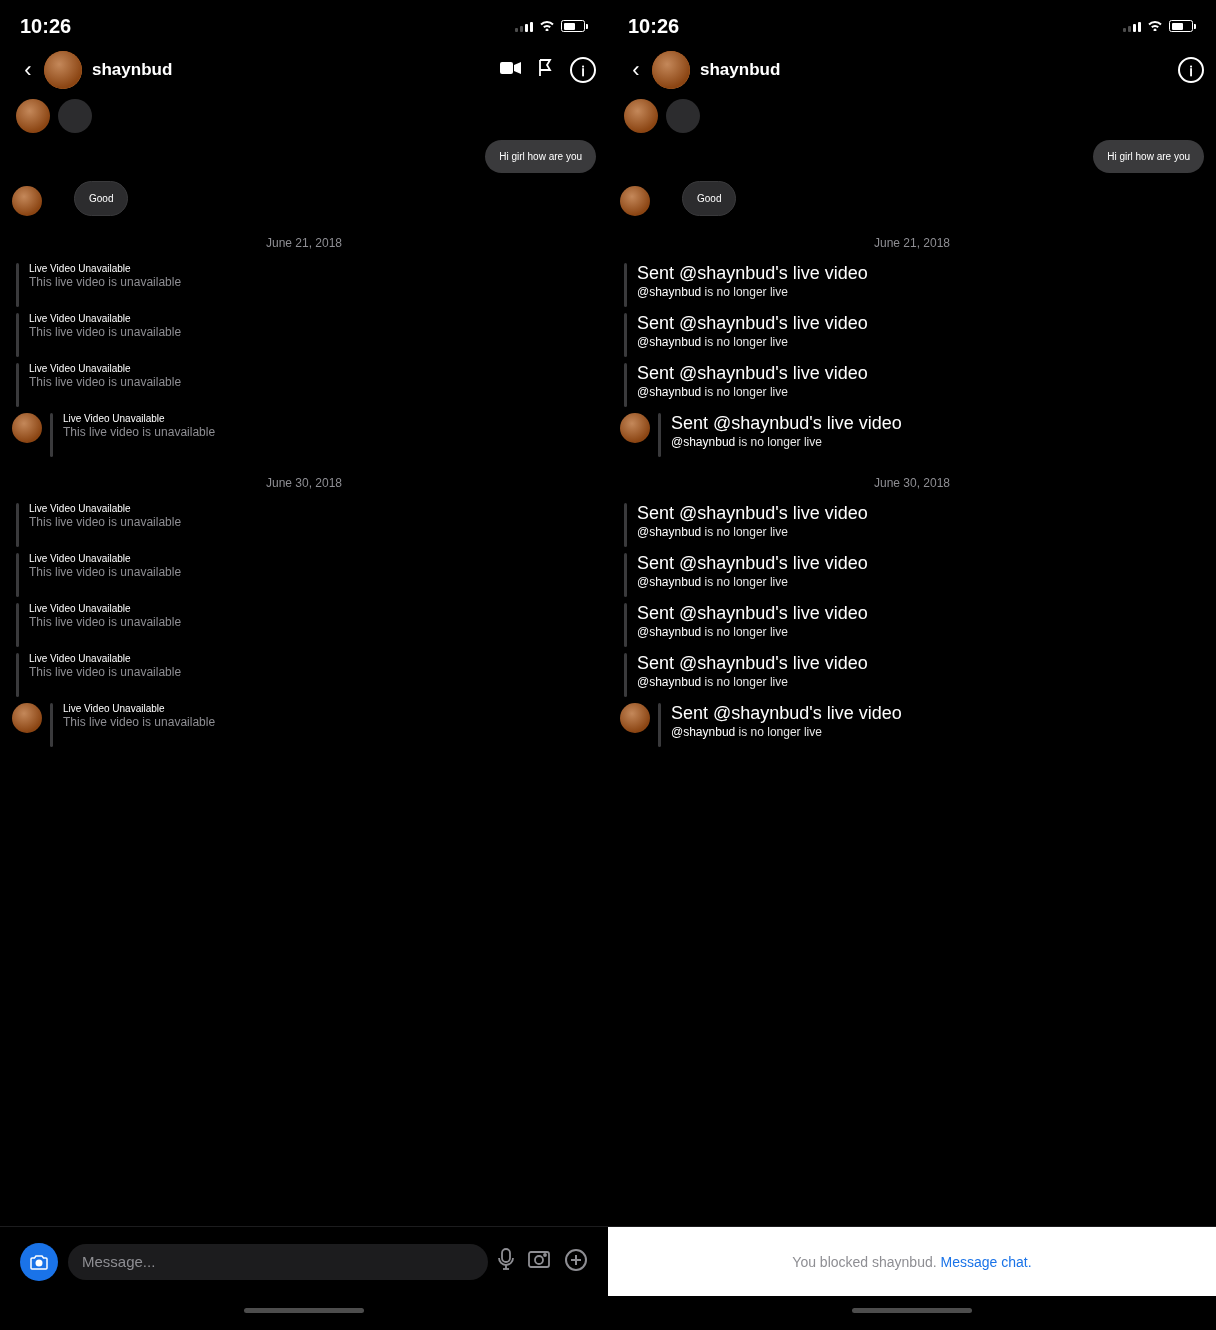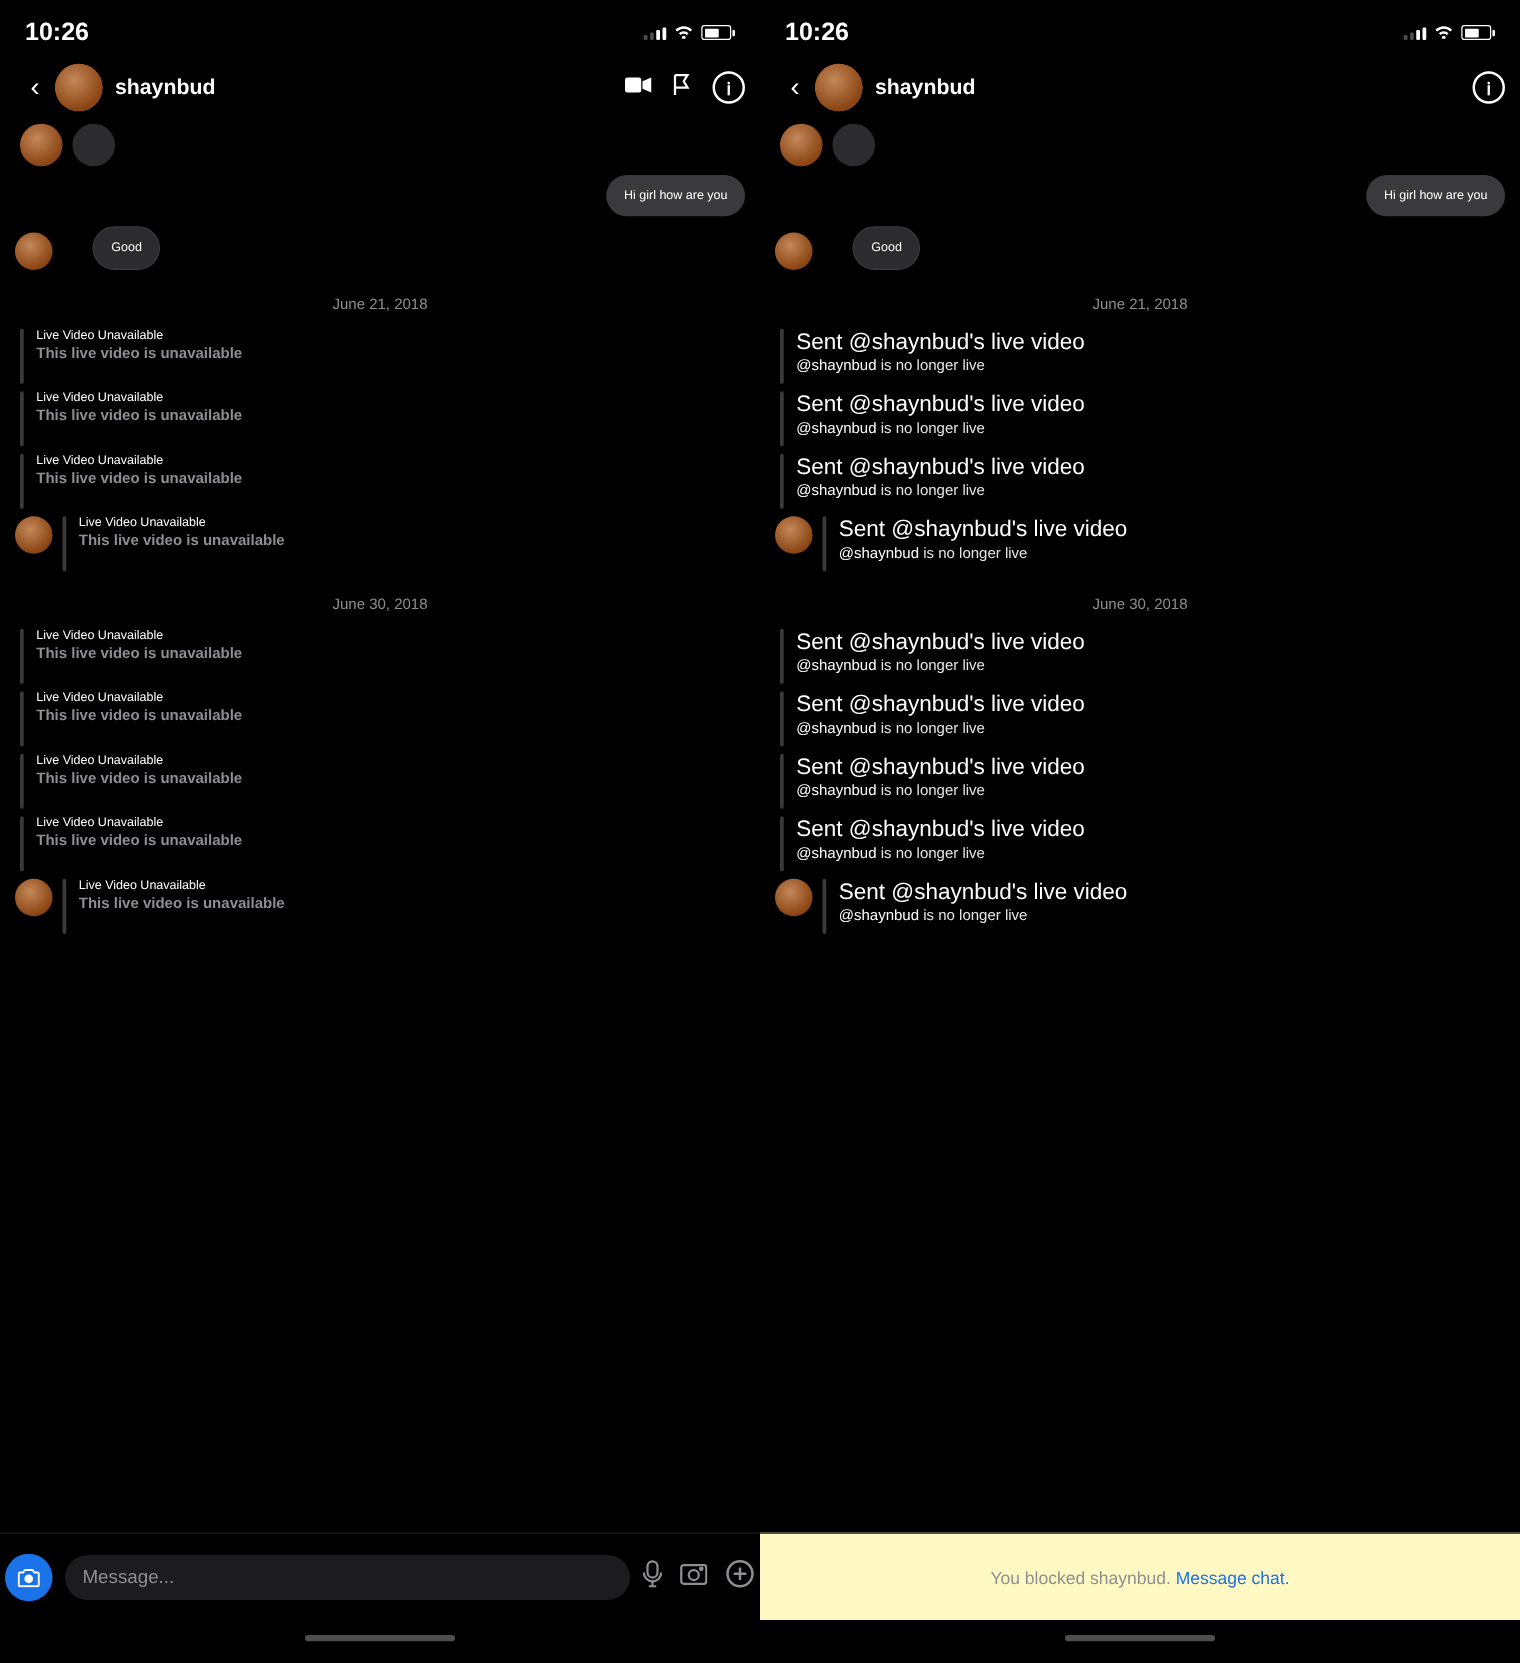--- a/index.html
+++ b/index.html
@@ -258,21 +258,20 @@
     }
     .lv-title {
       font-size: 10px;
       font-weight: 500;
       color: #fff;
     }
     .lv-sub {
       font-size: 12px;
       color: #8e8e93;
       margin-top: 1px;
-      font-weight: bold;
     }
     .live-video-item-with-avatar {
       display: flex;
       align-items: flex-start;
       margin: 3px 0;
     }
     .lv-avatar {
       width: 30px;
       height: 30px;
       border-radius: 50%;
@@ -309,21 +308,21 @@
     .sent-lv-sub span.username-blue {
       color: #fff;
       font-weight: 400;
     }
     .sent-lv-sub span.no-longer {
       color: #e5e5e5;
     }
 
     
     .input-bar {
-      padding: 10px 4px;
+      padding: 10px 20px;
       display: flex;
       align-items: center;
       gap: 10px;
       background: #000;
       border-top: 1px solid #1c1c1e;
       height: 70px;
     }
     .camera-btn {
       width: 38px;
       height: 38px;
@@ -376,21 +375,21 @@
 
     
     .blocked-bar {
       padding: 16px 16px;
       display: flex;
       align-items: center;
       justify-content: center;
       gap: 4px;
       font-size: 14px;
       height: 70px;
-      background: #fef9c3;
+      background: #ffffff;
       border-top: 1px solid #1c1c1e;
     }
     .blocked-text {
       color: #8e8e93;
     }
     .delete-chat-link {
       color: #1a73e8;
       cursor: pointer;
     }
   </style>

